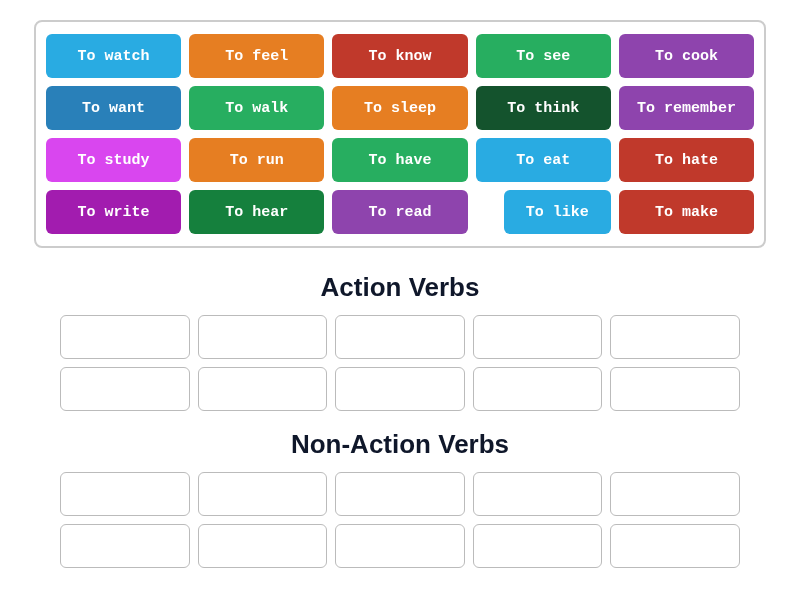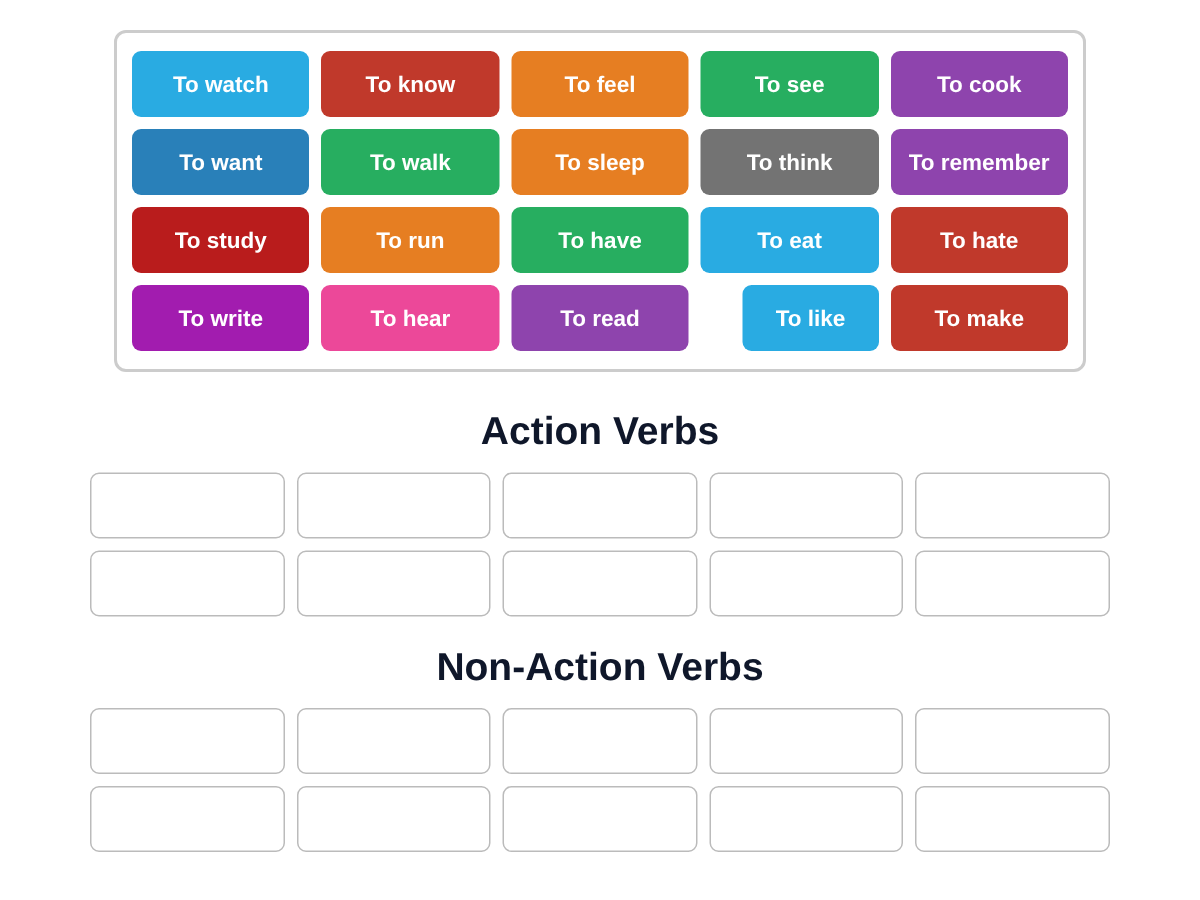--- a/index.html
+++ b/index.html
@@ -15,22 +15,23 @@
     }
 
     
     .word-bank {
       border: 2px solid #ccc;
       border-radius: 8px;
       padding: 12px 10px;
       display: grid;
       grid-template-columns: repeat(5, 1fr);
       gap: 8px;
-      width: 648px;
+      width: 732px;
       margin-bottom: 24px;
+      font-family: Liberation Mono, monospace;
     }
 
     .word-chip {
       display: flex;
       align-items: center;
       justify-content: center;
       border-radius: 6px;
       padding: 10px 6px;
       font-size: 15px;
       font-weight: 600;
@@ -66,36 +67,36 @@
       border: 1.5px solid #bbb;
       border-radius: 6px;
       background: #fff;
     }
   </style>
 </head>
 <body>
 
 <div class="word-bank">
 <div class="word-chip" style="background-color: rgb(41, 171, 226);">To watch</div>
+    <div class="word-chip" style="background-color: rgb(230, 126, 34);">To feel</div>
     <div class="word-chip" style="background-color: rgb(192, 57, 43);">To know</div>
-    <div class="word-chip" style="background-color: rgb(230, 126, 34);">To feel</div>
     <div class="word-chip" style="background-color: rgb(39, 174, 96);">To see</div>
     <div class="word-chip" style="background-color: rgb(142, 68, 173);">To cook</div>
     <div class="word-chip" style="background-color: rgb(41, 128, 185);">To want</div>
     <div class="word-chip" style="background-color: rgb(39, 174, 96);">To walk</div>
     <div class="word-chip" style="background-color: rgb(230, 126, 34);">To sleep</div>
-    <div class="word-chip" style="background-color: #737373;">To think</div>
+    <div class="word-chip" style="background-color: #14532d;">To think</div>
     <div class="word-chip" style="background-color: rgb(142, 68, 173);">To remember</div>
-    <div class="word-chip" style="background-color: #b91c1c;">To study</div>
+    <div class="word-chip" style="background-color: #d946ef;">To study</div>
     <div class="word-chip" style="background-color: rgb(230, 126, 34);">To run</div>
     <div class="word-chip" style="background-color: rgb(39, 174, 96);">To have</div>
     <div class="word-chip" style="background-color: rgb(41, 171, 226);">To eat</div>
     <div class="word-chip" style="background-color: rgb(192, 57, 43);">To hate</div>
     <div class="word-chip" style="background-color: #a21caf;">To write</div>
-    <div class="word-chip" style="background-color: #ec4899;">To hear</div>
+    <div class="word-chip" style="background-color: #15803d;">To hear</div>
     <div class="word-chip" style="background-color: rgb(142, 68, 173);">To read</div>
     <div class="word-chip" style="background-color: rgb(41, 171, 226); margin-left: 28px;">To like</div>
     <div class="word-chip" style="background-color: rgb(192, 57, 43);">To make</div>
   </div>
 
 <div class="section">
   <div class="section-title">Action Verbs</div>
   <div class="drop-grid">
   <div class="drop-cell"></div>
       <div class="drop-cell"></div>

